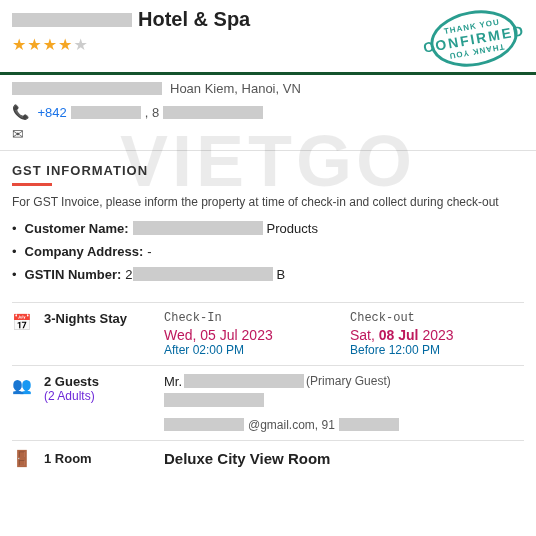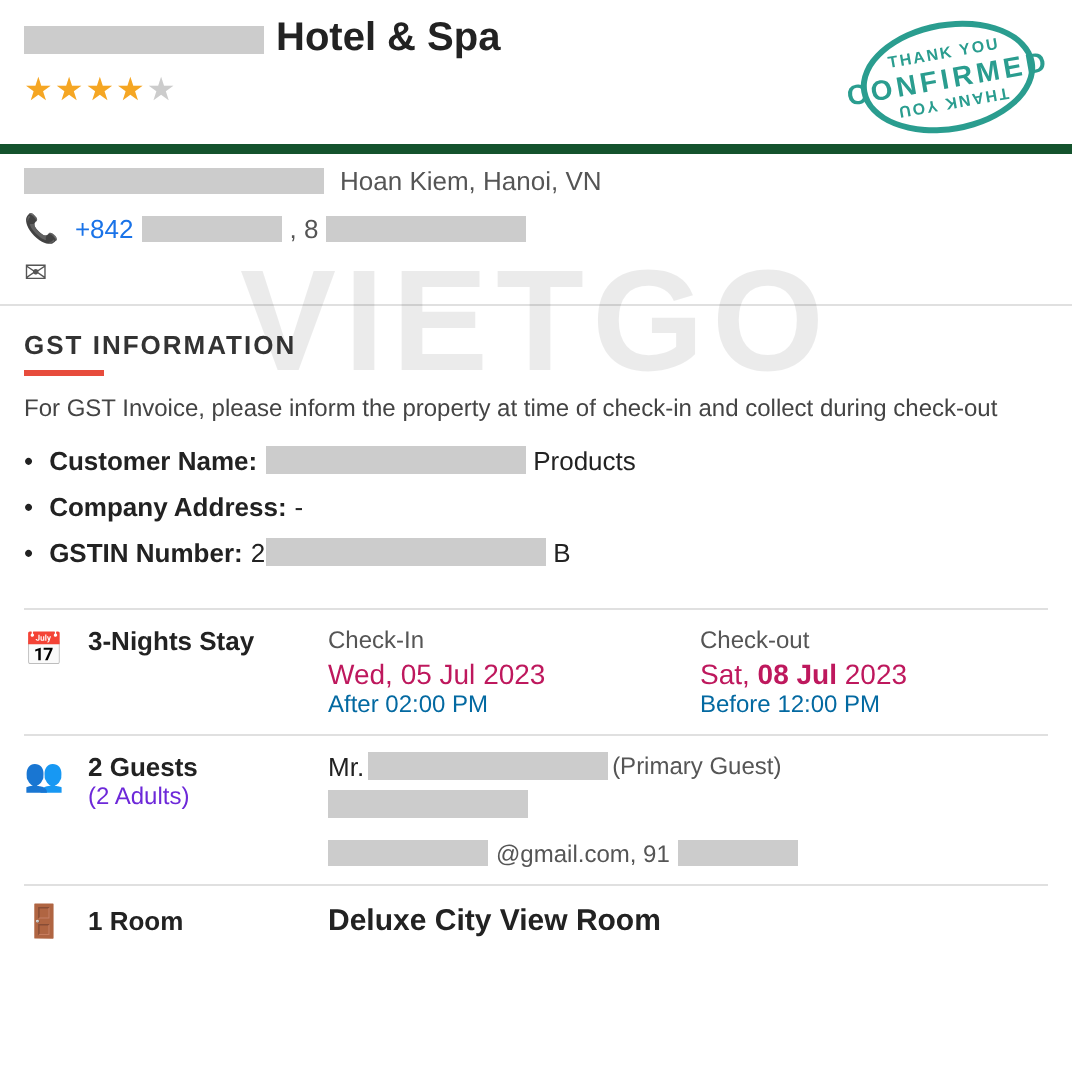--- a/index.html
+++ b/index.html
@@ -13,21 +13,21 @@
       overflow: hidden;
       position: relative;
     }
 
     
     .header {
       display: flex;
       justify-content: space-between;
       align-items: flex-start;
       padding: 8px 12px 4px 12px;
-      border-bottom: 5px solid #14532d;
+      border-bottom: 3px solid #14532d;
     }
     .hotel-name-section {
       display: flex;
       flex-direction: column;
     }
     .hotel-name-row {
       display: flex;
       align-items: center;
     }
     .hotel-name-bar {
@@ -255,20 +255,21 @@
       flex: 1;
       gap: 12px;
     }
     .checkin-col, .checkout-col {
       flex: 1;
     }
     .col-header {
       font-size: 12px;
       color: #555;
       margin-bottom: 2px;
+      font-family: Liberation Mono, monospace;
     }
     .col-date {
       font-size: 14px;
       color: #be185d;
     }
     .col-time {
       font-size: 12px;
       color: #0369a1;
     }
 

